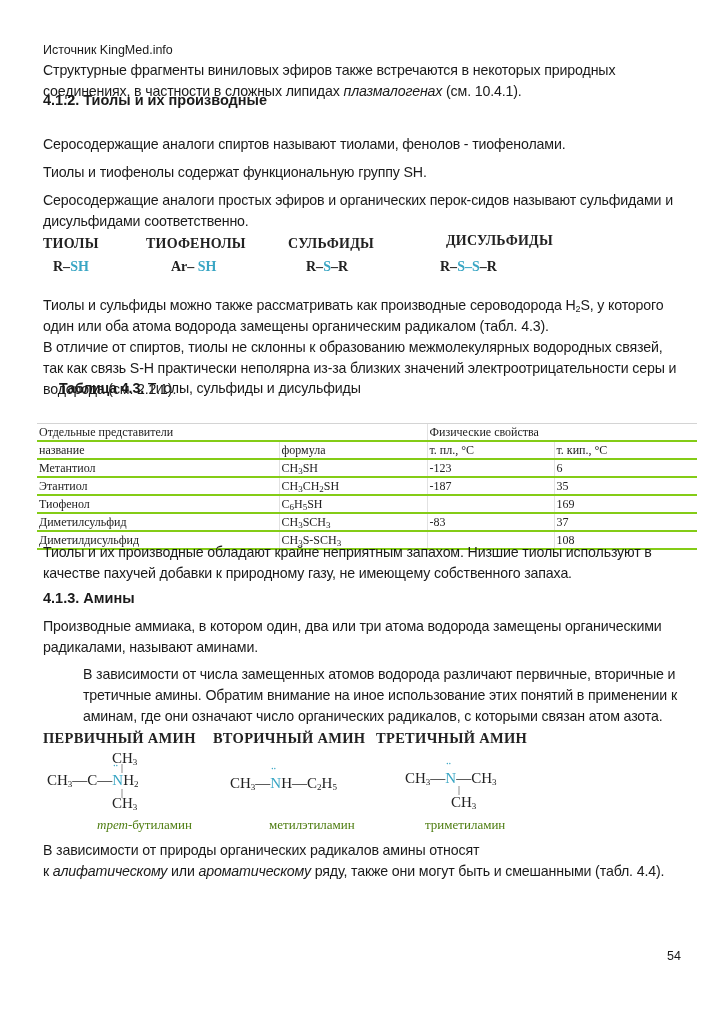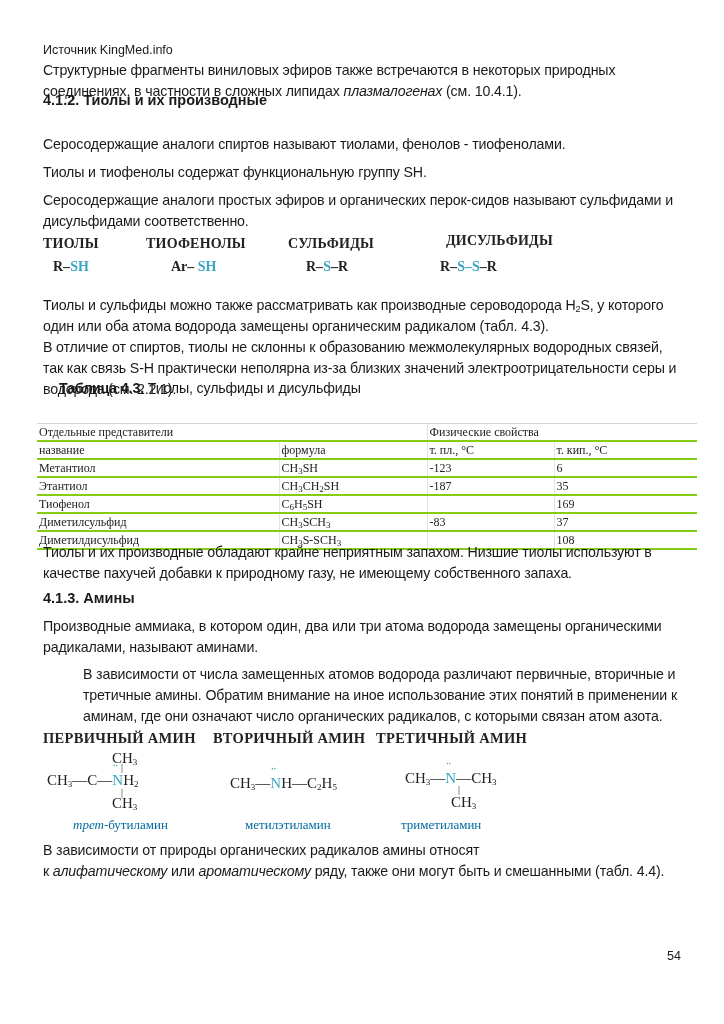--- a/index.html
+++ b/index.html
@@ -14,21 +14,21 @@
   .chem-head { position:absolute; font-family:"Liberation Serif", serif; font-weight:bold; font-size:14px; letter-spacing:0.2px; color:#222; }
   .chem-f { position:absolute; font-family:"Liberation Serif", serif; font-weight:bold; font-size:14px; color:#222; }
   .blue { color:#3aa6c4; }
   table.t { position:absolute; left:-6px; top:423px; width:660px; border-collapse:collapse;
             font-family:"Liberation Serif", serif; font-size:12px; color:#222; }
   table.t td { border-bottom:2px solid #84cc16; border-left:1px solid #e2e2e2; padding:1px 2px 0 2px; height:15px; line-height:15px; }
   table.t tr:first-child td { border-top:1px solid #d4d4d4; }
   table.t td:first-child { border-left:none; }
   .amine-head { position:absolute; font-family:"Liberation Serif", serif; font-weight:bold; font-size:14.5px; letter-spacing:0.3px; color:#222; }
   .amine { position:absolute; font-family:"Liberation Serif", serif; font-size:15px; color:#222; white-space:nowrap; }
-  .amine-name { position:absolute; font-family:"Liberation Serif", serif; font-size:13px; color:#0369a1; }
+  .amine-name { position:absolute; font-family:"Liberation Serif", serif; font-size:13px; color:#4d7c0f;margin-left:24px; }
   .pagenum { position:absolute; left:667px; top:949px; font-size:12.5px; }
   .ndots { position:relative; }
   .ndots::before { content:"\00A8"; position:absolute; left:1px; top:-10px; font-size:14px; color:#3aa6c4; }
 </style>
 </head>
 <body>
 
 <div class="page">
 
   <div class="src">Источник KingMed.info</div>

